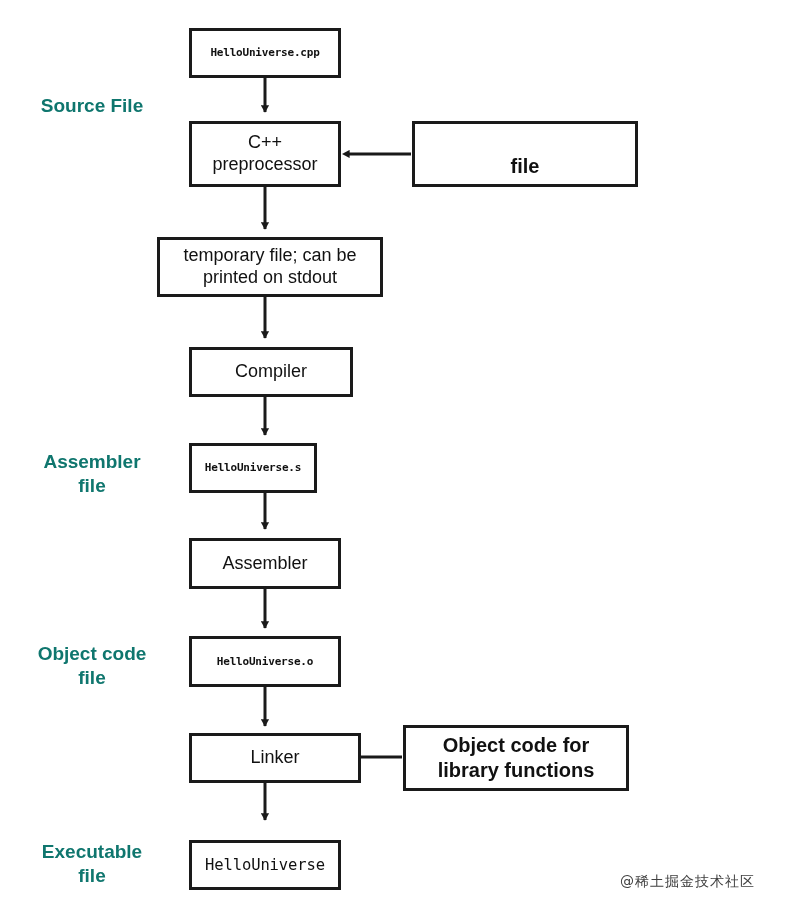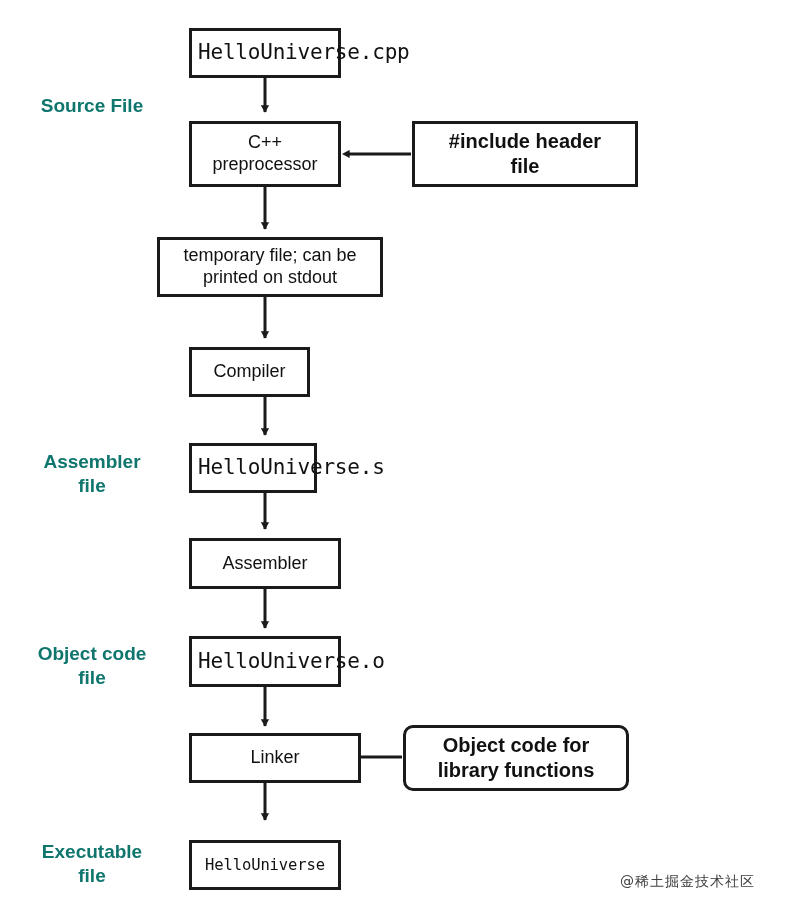--- a/index.html
+++ b/index.html
@@ -40,22 +40,22 @@
   }
   .node .txt {
     display: block;
     width: 100%;
     padding: 0 6px;
     box-sizing: border-box;
   }
   
   .node.file .txt {
     font-family: "DejaVu Sans Mono", "Liberation Mono", monospace;
-    font-weight: normal;
-    font-size: 21px;
+    font-weight: bold;
+    font-size: 11px;
     letter-spacing: -0.2px;
   }
   .node.file-thin .txt {
     font-family: "DejaVu Sans Mono", "Liberation Mono", monospace;
     font-weight: normal;
     font-size: 15.5px;
     letter-spacing: -0.1px;
   }
   
   .node.stage .txt {
@@ -150,21 +150,21 @@
     </span>
   </div>
 
   <div class="node stage" style="left:157px; top:237px; width:226px; height:60px;">
     <span class="txt">
       <span>temporary file; can be</span><br>
       <span>printed on stdout</span>
     </span>
   </div>
 
-  <div class="node stage" style="left:189px; top:347px; width:121px; height:50px;">
+  <div class="node stage" style="left:189px; top:347px; width:164px; height:50px;">
     <span class="txt">Compiler</span>
   </div>
 
   <div class="node file" style="left:189px; top:443px; width:128px; height:50px;">
     <span class="txt">HelloUniverse.s</span>
   </div>
 
   <div class="node stage" style="left:189px; top:538px; width:152px; height:51px;">
     <span class="txt">Assembler</span>
   </div>
@@ -176,26 +176,26 @@
   <div class="node stage" style="left:189px; top:733px; width:172px; height:50px;">
     <span class="txt">Linker</span>
   </div>
 
   <div class="node file-thin" style="left:189px; top:828px; width:152px; height:50px;margin-top:12px;">
     <span class="txt">HelloUniverse</span>
   </div>
 
   <div class="node side" style="left:412px; top:121px; width:226px; height:66px;">
     <span class="txt">
-      <span>#include header</span><br>
+      <br>
       <span>file</span>
     </span>
   </div>
 
-  <div class="node side" style="left:403px; top:725px; width:226px; height:66px;border-radius:10px;">
+  <div class="node side" style="left:403px; top:725px; width:226px; height:66px;">
     <span class="txt">
       <span>Object code for</span><br>
       <span>library functions</span>
     </span>
   </div>
 
   <div class="watermark" style="left:620px; top:873px;">@稀土掘金技术社区</div>
 
 </div>
 

